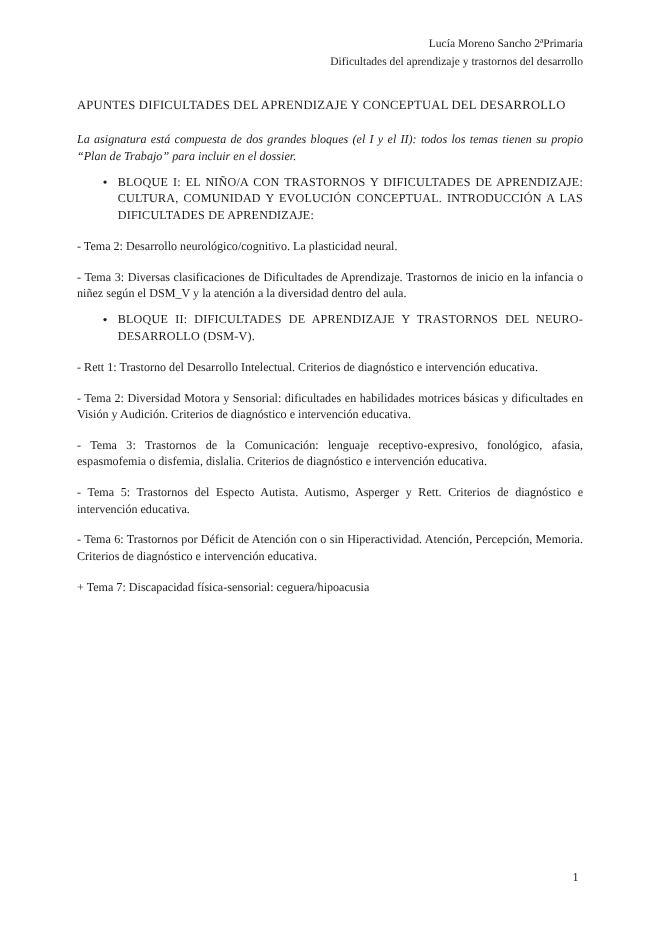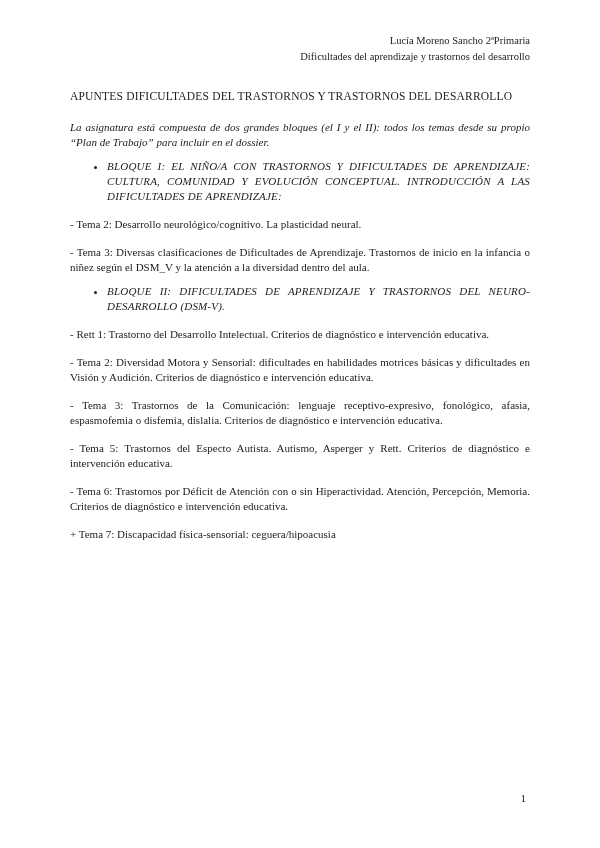--- a/index.html
+++ b/index.html
@@ -37,21 +37,20 @@
     text-align: justify;
   }
   ul.bloque-list {
     margin: 9px 0 0 0;
     padding: 0 0 0 37px;
     list-style: disc outside;
   }
   ul.bloque-list.second {
   }
   li.bloque {
-    font-style: italic;
     font-size: 11px;
     line-height: 15px;
     text-align: justify;
     letter-spacing: 0.2px;
   }
   p.tema {
     margin: 13px 0 0 0;
     font-size: 11px;
     line-height: 15px;
     text-align: justify;
@@ -67,23 +66,23 @@
 </head>
 <body>
 
 <div class="page">
 
   <div class="header">
     <div>Lucía Moreno Sancho 2ªPrimaria</div>
     <div>Dificultades del aprendizaje y trastornos del desarrollo</div>
   </div>
 
-  <p class="doc-title">APUNTES DIFICULTADES DEL TRASTORNOS Y TRASTORNOS DEL DESARROLLO</p>
+  <p class="doc-title">APUNTES DIFICULTADES DEL APRENDIZAJE Y CONCEPTUAL DEL DESARROLLO</p>
 
-  <p class="intro">La asignatura está compuesta de dos grandes bloques (el I y el II): todos los temas desde su propio “Plan de Trabajo” para incluir en el dossier.</p>
+  <p class="intro">La asignatura está compuesta de dos grandes bloques (el I y el II): todos los temas tienen su propio “Plan de Trabajo” para incluir en el dossier.</p>
 
   <ul class="bloque-list">
     <li class="bloque">BLOQUE I: EL NIÑO/A CON TRASTORNOS Y DIFICULTADES DE APRENDIZAJE: CULTURA, COMUNIDAD Y EVOLUCIÓN CONCEPTUAL. INTRODUCCIÓN A LAS DIFICULTADES DE APRENDIZAJE:</li>
   </ul>
 
   <p class="tema">- Tema 2: Desarrollo neurológico/cognitivo. La plasticidad neural.</p>
   <p class="tema">- Tema 3: Diversas clasificaciones de Dificultades de Aprendizaje. Trastornos de inicio en la infancia o niñez según el DSM_V y la atención a la diversidad dentro del aula.</p>
 
   <ul class="bloque-list second">
     <li class="bloque">BLOQUE II: DIFICULTADES DE APRENDIZAJE  Y TRASTORNOS DEL NEURO-DESARROLLO (DSM-V).</li>

